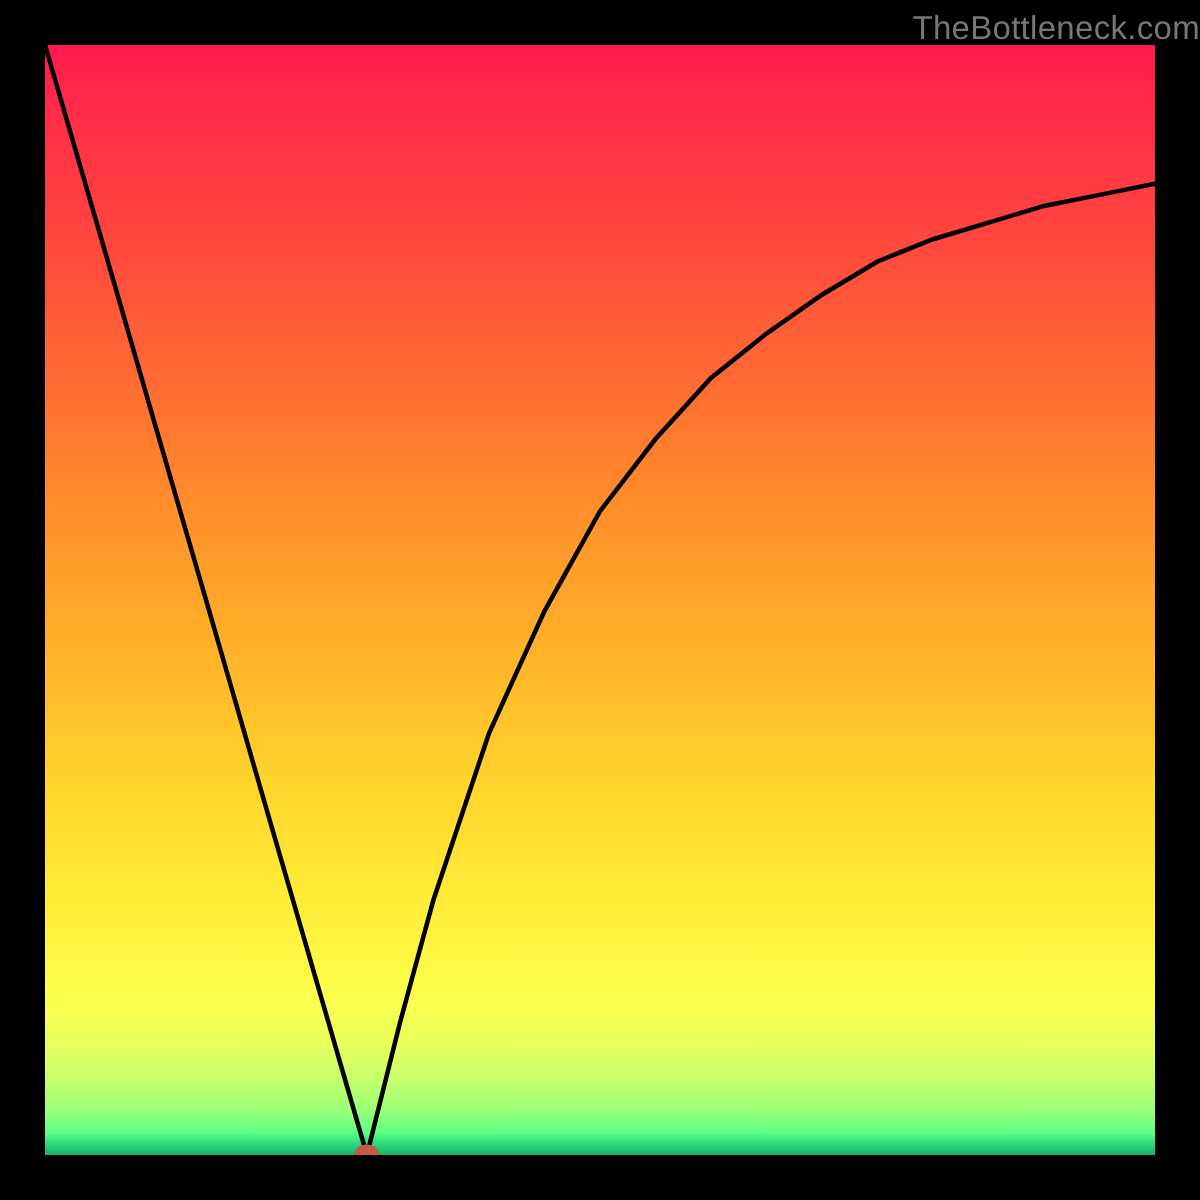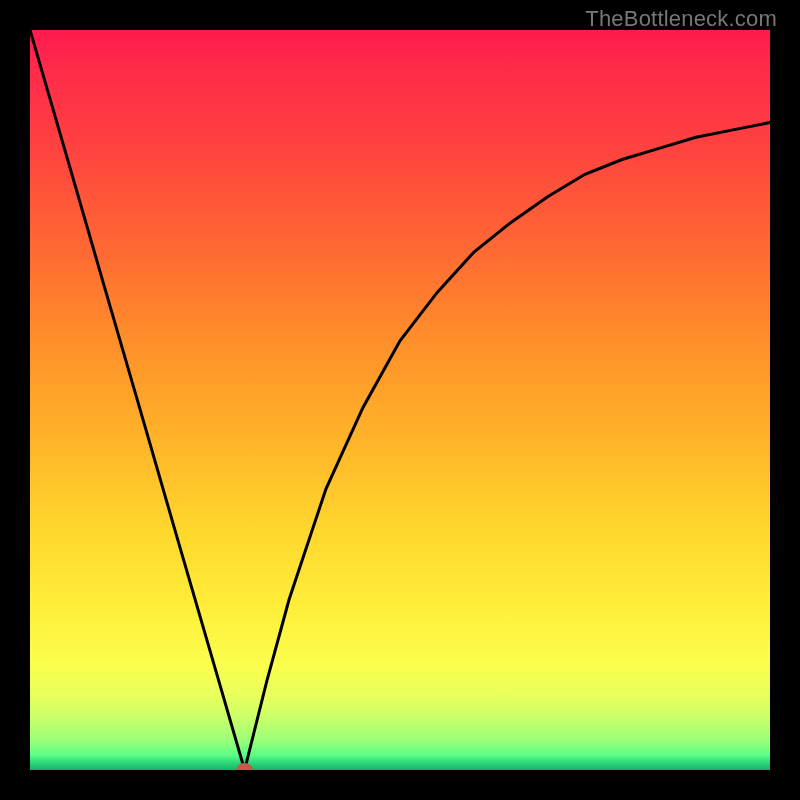--- a/index.html
+++ b/index.html
@@ -41,21 +41,21 @@
       #c8ff6a 93%,
       #9aff78 96%,
       #5cff86 98%,
       #2dd87a 99%,
       #17b26a 100%
     );
   }
   .watermark {
     position: absolute;
     top: 6px;
-    right: 23px;
+    right: 0;
     color: #777;
     font-size: 22px;
     font-weight: 500;
     letter-spacing: 0.2px;
     pointer-events: none;
     user-select: none;
   }
   svg.curve {
     position: absolute;
     left: 0;

